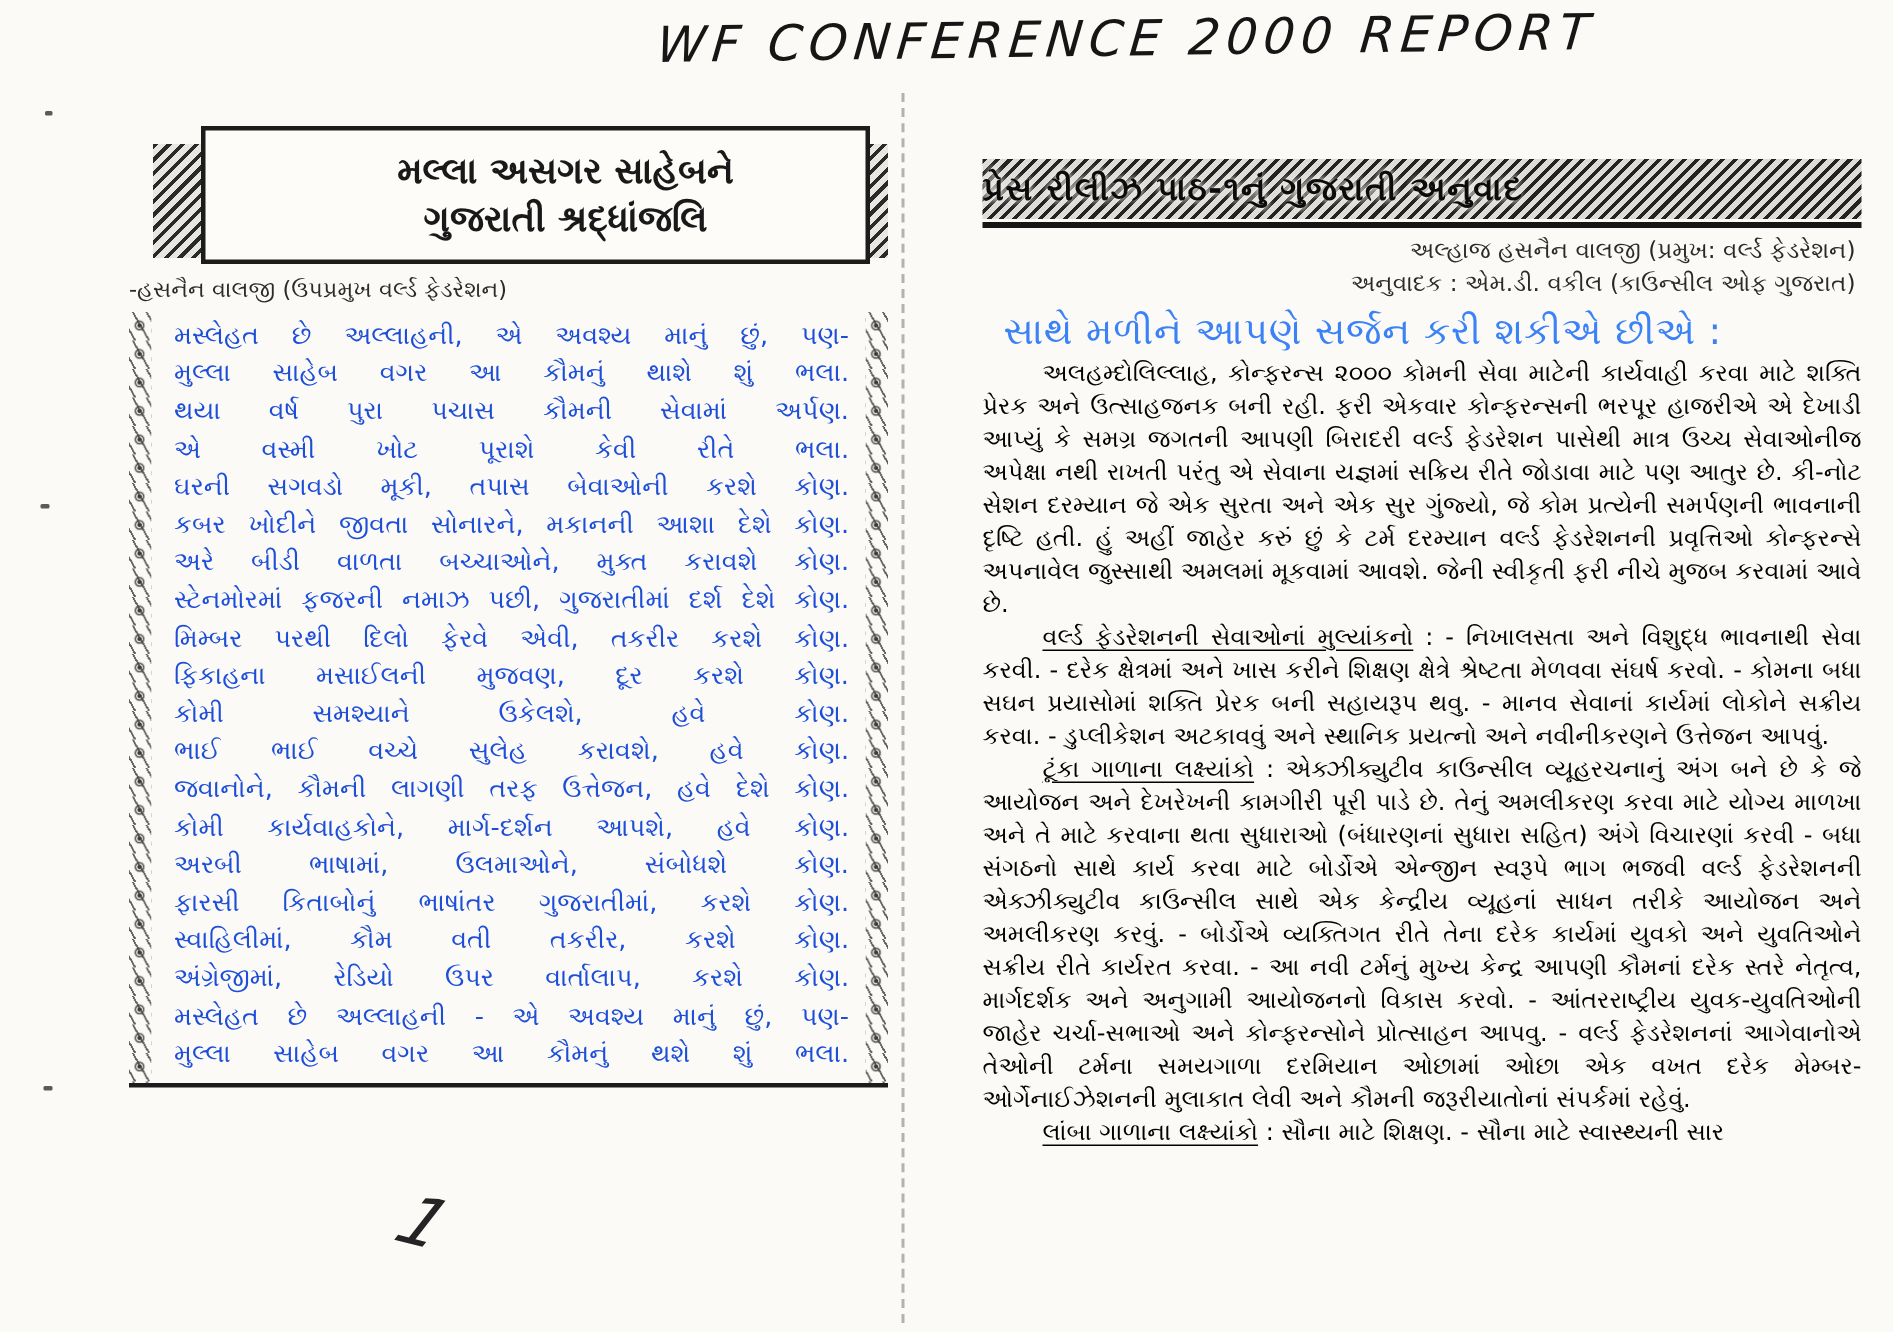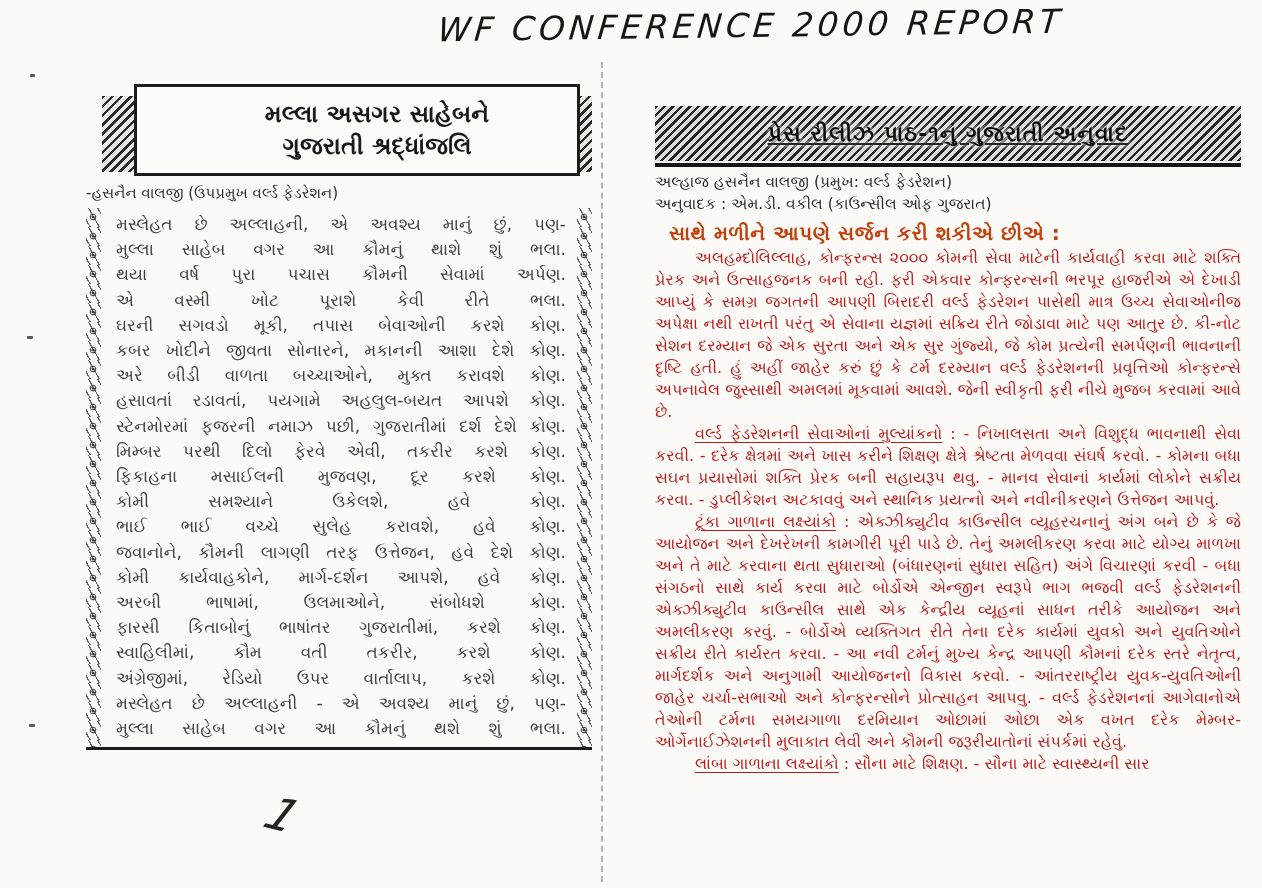--- a/index.html
+++ b/index.html
@@ -55,51 +55,51 @@
     background-image:
       radial-gradient(circle at 7px 9px, rgba(40,40,40,0) 2px, #3b3b3b 2.6px, rgba(40,40,40,0) 3.8px),
       radial-gradient(circle at 7px 9px, #3b3b3b 1.1px, rgba(40,40,40,0) 1.8px),
       repeating-linear-gradient(60deg, rgba(45,45,45,0) 0 3px, rgba(45,45,45,.75) 3px 4.2px, rgba(45,45,45,0) 4.2px 8px);
     background-size:15px 19px,15px 19px,15px 19px;
   }
   .ornament.left{left:0;}
   .ornament.right{right:0;}
   .poem{padding:0 26px 0 30px;}
   .poem-line{
-    font-size:17px;line-height:25.2px;color:#404040;
+    font-size:17px;line-height:25.2px;color:#1d4ed8;
     text-align:justify;text-align-last:justify;
     white-space:normal;
   }
   .page-mark{
     position:absolute;left:268px;top:788px;
     font-size:46px;font-style:italic;color:#242424;
     transform:rotate(14deg) skewX(-14deg);
     font-weight:400;
   }
   
   .right-page{position:absolute;left:655px;top:106px;width:586px;}
   .rp-banner{
-    position:relative;height:55px;
+    position:relative;height:40px;
     background:repeating-linear-gradient(135deg,#232323 0 2.4px,#dedcd6 2.4px 6px);
-    display:flex;align-items:center;justify-content:center;text-decoration:underline;
+    display:flex;align-items:center;
   }
   .rp-banner-text{
     font-weight:bold;font-size:22px;color:#0c0c0c;
     text-shadow:0 0 4px #efede8,0 0 6px #efede8;
     letter-spacing:1px;
   }
   .rp-underline{border-bottom:4px solid #161616;margin:2px 0 4px 0;}
   .rp-byline{
-    text-align:left;font-size:15.5px;line-height:22px;color:#2a2a2a;padding-right:4px;
+    text-align:right;font-size:15.5px;line-height:22px;color:#2a2a2a;padding-right:4px;
   }
   .rp-heading{
-    font-weight:bold;font-size:20px;color:#c2410c;
+    font-weight:normal;font-size:25px;color:#3b82f6;
     padding:6px 0 2px 14px;letter-spacing:.5px;
   }
-  .rp-body{font-size:16px;line-height:22px;color:#b91c1c;text-align:justify;}
+  .rp-body{font-size:16px;line-height:22px;color:#000000;text-align:justify;}
   .rp-body p{margin:0;text-indent:40px;}
   .lead{text-decoration:underline;text-underline-offset:3px;}
 </style>
 </head>
 <body>
 
 <div class="scan">
 
   <div class="hand-title">WF CONFERENCE 2000 REPORT</div>
 
@@ -126,21 +126,20 @@
       <div class="ornament left"></div>
       <div class="ornament right"></div>
       <div class="poem">
         <div class="poem-line">મસ્લેહત છે અલ્લાહની, એ અવશ્ય માનું છું, પણ-</div>
         <div class="poem-line">મુલ્લા સાહેબ વગર આ કૌમનું થાશે શું ભલા.</div>
         <div class="poem-line">થયા વર્ષ પુરા પચાસ કૌમની સેવામાં અર્પણ.</div>
         <div class="poem-line">એ વસ્મી ખોટ પૂરાશે કેવી રીતે ભલા.</div>
         <div class="poem-line">ઘરની સગવડો મૂકી, તપાસ બેવાઓની કરશે કોણ.</div>
         <div class="poem-line">કબર ખોદીને જીવતા સોનારને, મકાનની આશા દેશે કોણ.</div>
         <div class="poem-line">અરે બીડી વાળતા બચ્ચાઓને, મુક્ત કરાવશે કોણ.</div>
-        <div class="poem-line">હસાવતાં રડાવતાં, પયગામે અહલુલ-બયત આપશે કોણ.</div>
         <div class="poem-line">સ્ટેનમોરમાં ફજરની નમાઝ પછી, ગુજરાતીમાં દર્શ દેશે કોણ.</div>
         <div class="poem-line">મિમ્બર પરથી દિલો ફેરવે એવી, તકરીર કરશે કોણ.</div>
         <div class="poem-line">ફિકાહના મસાઈલની મુજવણ, દૂર કરશે કોણ.</div>
         <div class="poem-line">કોમી સમશ્યાને ઉકેલશે, હવે કોણ.</div>
         <div class="poem-line">ભાઈ ભાઈ વચ્ચે સુલેહ કરાવશે, હવે કોણ.</div>
         <div class="poem-line">જવાનોને, કૌમની લાગણી તરફ ઉત્તેજન, હવે દેશે કોણ.</div>
         <div class="poem-line">કોમી કાર્યવાહકોને, માર્ગ-દર્શન આપશે, હવે કોણ.</div>
         <div class="poem-line">અરબી ભાષામાં, ઉલમાઓને, સંબોધશે કોણ.</div>
         <div class="poem-line">ફારસી કિતાબોનું ભાષાંતર ગુજરાતીમાં, કરશે કોણ.</div>
         <div class="poem-line">સ્વાહિલીમાં, કૌમ વતી તકરીર, કરશે કોણ.</div>

